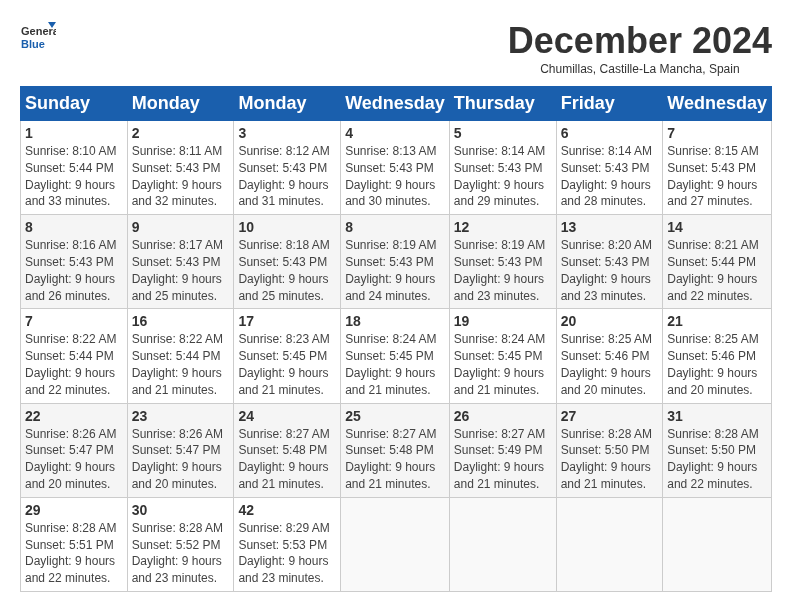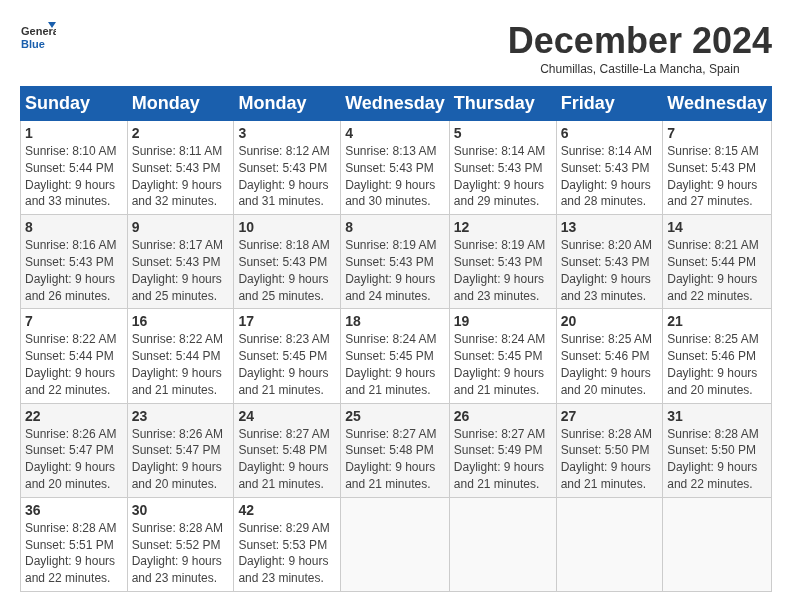--- a/index.html
+++ b/index.html
@@ -222,21 +222,21 @@
           <span class="day-number">27</span>
           <div class="day-info">Sunrise: 8:28 AM<br>Sunset: 5:50 PM<br>Daylight: 9 hours and 21 minutes.</div>
         </td>
         <td>
           <span class="day-number">31</span>
           <div class="day-info">Sunrise: 8:28 AM<br>Sunset: 5:50 PM<br>Daylight: 9 hours and 22 minutes.</div>
         </td>
       </tr>
       <tr>
         <td>
-          <span class="day-number">36</span>
+          <span class="day-number">29</span>
           <div class="day-info">Sunrise: 8:28 AM<br>Sunset: 5:51 PM<br>Daylight: 9 hours and 22 minutes.</div>
         </td>
         <td>
           <span class="day-number">30</span>
           <div class="day-info">Sunrise: 8:28 AM<br>Sunset: 5:52 PM<br>Daylight: 9 hours and 23 minutes.</div>
         </td>
         <td>
           <span class="day-number">42</span>
           <div class="day-info">Sunrise: 8:29 AM<br>Sunset: 5:53 PM<br>Daylight: 9 hours and 23 minutes.</div>
         </td>

